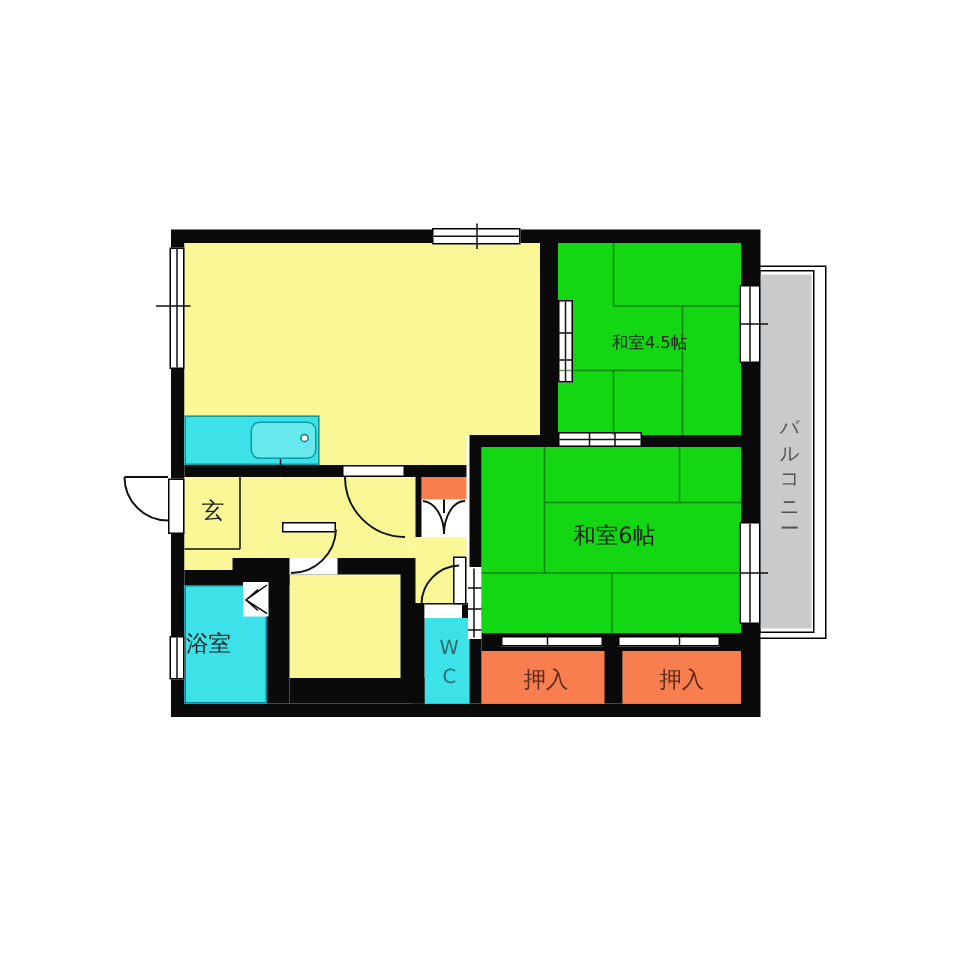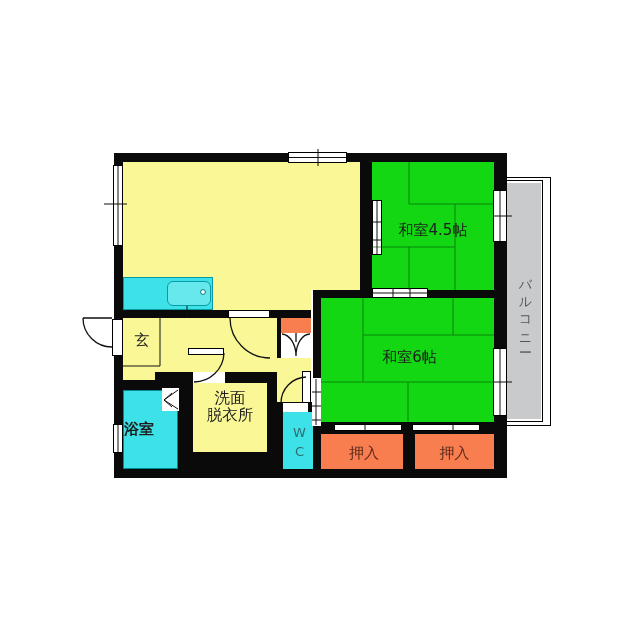--- a/index.html
+++ b/index.html
@@ -102,26 +102,22 @@
       <path d="M500,349 V415 M493,382 H512"></path>
       <path d="M316,379 V425 M312,392 H321 M312,406 H321 M312,420 H321"></path>
       <path d="M365,422 V434 M453,422 V434"></path>
       <path d="M187,306 V318"></path>
     </g>
     <path d="M178,390 L164,400 L178,409 M172,393 L164,400 L172,407" stroke="#111" stroke-width="1" fill="none"></path>
     <circle cx="203" cy="292" r="2.4" fill="#fff" stroke="#067a80" stroke-width="1"></circle>
     <path d="M160,318 V366 M123,366 H160" stroke="#111" stroke-width="1" fill="none"></path>
   </svg>
 
-  <div class="label" style="left:372px;top:221px;width:122px;font-size:15px;"><span>和室4.5帖</span></div>
+  <div class="label" style="left:372px;top:221px;width:122px;font-size:11px;"><span>和室4.5帖</span></div>
   <div class="label" style="left:321px;top:348px;width:177px;font-size:15px;"><span>和室6帖</span></div>
   <div class="label" style="left:123px;top:331px;width:38px;font-size:15px;"><span>玄</span></div>
-  <div class="label" style="left:123px;top:420px;width:32px;font-size:15px;font-weight:bold;"><span>浴室</span></div>
-  <div class="label" style="left:193px;top:390px;width:74px;font-size:15.5px;line-height:1.12;white-space:normal;">
-    <span>洗面</span><br>
-    <span>脱衣所</span>
-  </div>
+  <div class="label" style="left:123px;top:420px;width:32px;font-size:15px;"><span>浴室</span></div>
   <div class="label vtext" style="left:291px;top:421px;width:16px;height:46px;font-size:13px;color:#2f6d70;letter-spacing:4px;text-orientation:upright;"><span>WC</span></div>
   <div class="label" style="left:321px;top:444px;width:86px;font-size:15px;color:#5d2a1c;"><span>押入</span></div>
   <div class="label" style="left:415px;top:444px;width:79px;font-size:15px;color:#5d2a1c;"><span>押入</span></div>
   <div class="label vtext" style="left:517px;top:252px;width:17px;height:115px;font-size:13px;color:#555;letter-spacing:4px;"><span>バルコニー</span></div>
 
 </div>
 
 </body></html>

